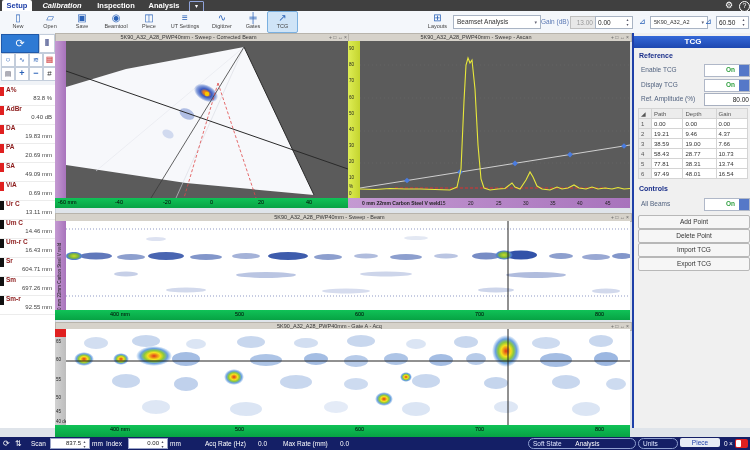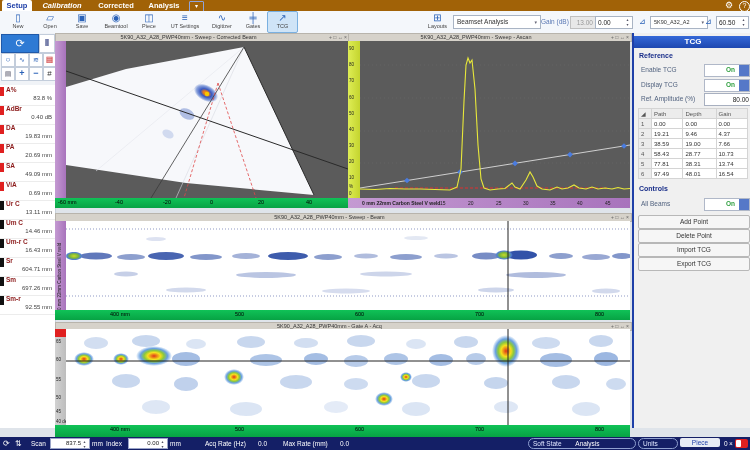--- a/index.html
+++ b/index.html
@@ -1,20 +1,20 @@
 <!DOCTYPE html>
 <html><head>
 <meta charset="utf-8">
 <style>
   html,body{margin:0;padding:0;background:#222;}
   #app{position:relative;width:750px;height:450px;background:#dfe4ea;overflow:hidden;
        font-family:"Liberation Sans",sans-serif;-webkit-font-smoothing:antialiased;}
   .abs{position:absolute;}
   
-  #topbar{left:0;top:0;width:750px;height:11px;background:#a16207;}
+  #topbar{left:0;top:0;width:750px;height:11px;background:#404040;}
   .mtab{top:0;height:11px;line-height:11px;color:#fff;font-size:7.5px;font-weight:bold;text-align:center;}
   .mtab.active{background:#fff;color:#1e3fa8;border-radius:2px 2px 0 0;}
   .mextra{top:1px;width:13px;height:9px;border:1px solid #8fa3d9;border-radius:1px;color:#fff;font-size:6px;line-height:8px;text-align:center;}
   .tbicon-right{top:0px;color:#fff;font-size:9px;line-height:11px;}
   
   #toolbar{left:0;top:11px;width:750px;height:22px;background:#f4f7fb;border-bottom:1px solid #b9c6d6;}
   .tbtn{top:1px;height:20px;text-align:center;color:#333;}
   .tbtn .ticon{display:block;font-size:10px;line-height:11px;color:#2a62b8;}
   .tbtn .tlabel{display:block;font-size:5.5px;line-height:6px;color:#444;}
   .tbtn.active{background:#cfe4f7;border:1px solid #7ab0e0;border-radius:2px;top:0px;}
@@ -63,21 +63,21 @@
   .sblabel{line-height:13px;}
 </style>
 </head>
 <body>
 
 <div id="app">
 
   <div class="abs" id="topbar">
     <div class="abs mtab active" style="left:2px;width:30px;">Setup</div>
     <div class="abs mtab" style="left:36px;width:52px;font-style:italic;">Calibration</div>
-    <div class="abs mtab" style="left:92px;width:48px;">Corrected</div>
+    <div class="abs mtab" style="left:92px;width:48px;">Inspection</div>
     <div class="abs mtab" style="left:144px;width:40px;">Analysis</div>
     <div class="abs mextra" style="left:189px;">▾</div>
     <div class="abs tbicon-right" style="left:725px;">⚙</div>
     <div class="abs tbicon-right" style="left:739px;font-size:7px;width:9px;height:9px;top:1px;border:1px solid #fff;border-radius:50%;line-height:8px;text-align:center;">?</div>
   </div>
 
   <div class="abs" id="toolbar">
     <div class="abs tbtn" style="left:3px;width:30px;">
         <span class="ticon">▯</span>
         <span class="tlabel">New</span>

